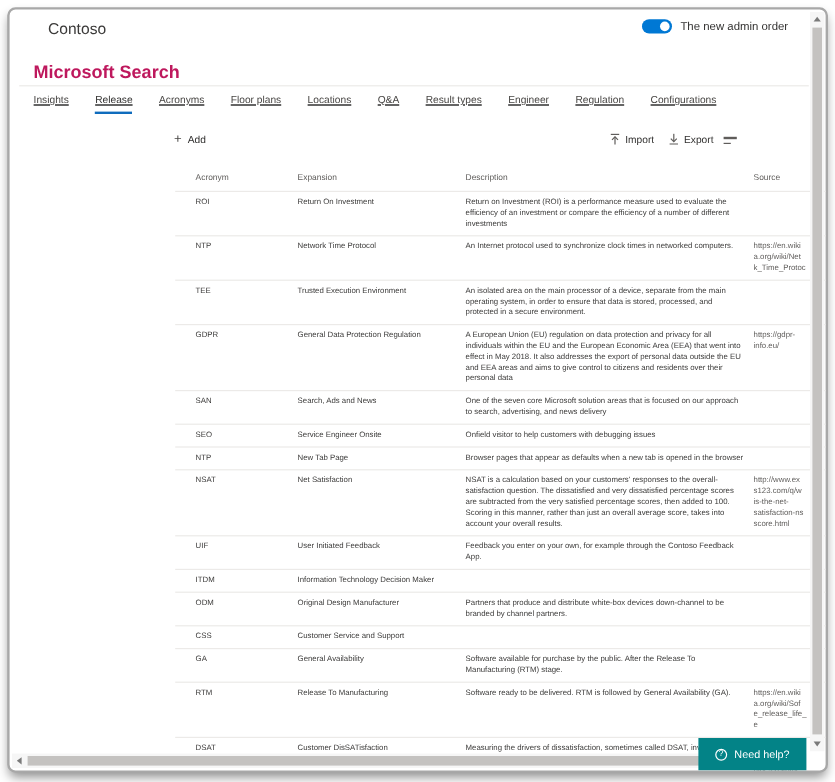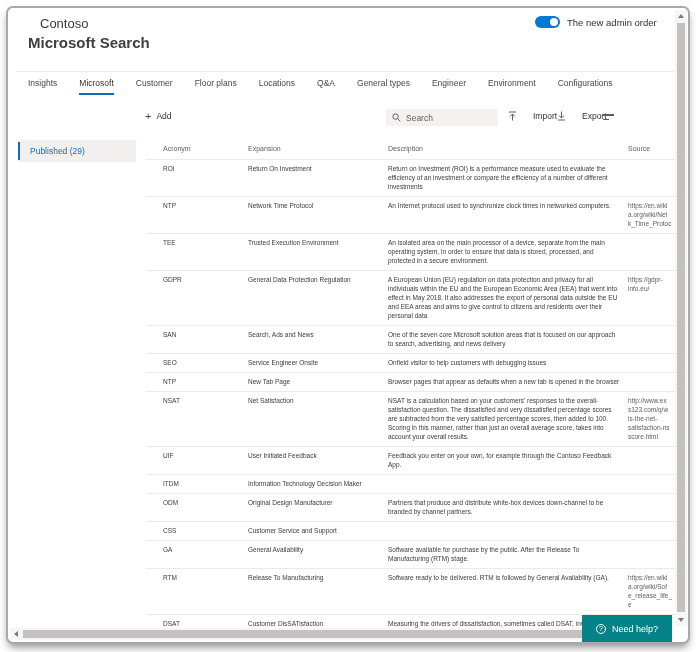--- a/index.html
+++ b/index.html
@@ -8,38 +8,38 @@
   .page { position:relative; width:684px; height:638px; margin:6px 0 0 6px;
           background:#fff; border:2px solid #a8a8a8; border-radius:7px;
           box-shadow:0 5px 9px -2px rgba(0,0,0,0.45); overflow:hidden; }
 
   
   .org { position:absolute; left:20px; top:8px; font-size:13px; color:#3b3a39;margin-left:12px; }
   .toggle-wrap { position:absolute; left:527px; top:8px; display:flex; align-items:center; gap:7px; }
   .toggle { position:relative; width:25px; height:12px; border-radius:7px; background:#0078d4; cursor:pointer; }
   .toggle .knob { position:absolute; right:2px; top:2px; width:8px; height:8px; border-radius:50%; background:#fff; }
   .toggle-label { font-size:9.5px; color:#323130; white-space:nowrap; }
-  .title { position:absolute; left:20px; top:26px; font-size:15px; font-weight:700; color:#404040;text-align:right; }
+  .title { position:absolute; left:20px; top:44px; font-size:15px; font-weight:700; color:#be185d;text-align:right; }
 
   
   .tabs-divider { position:absolute; left:8px; right:14px; top:63px; border-top:1px solid #eceae8; }
-  .tab-bar { position:absolute; left:20px; top:70px; display:flex; gap:22px; }
+  .tab-bar { position:absolute; left:20px; top:70px; display:flex; gap:22px;text-decoration:underline; }
   .tab { font-size:8.5px; color:#484644; padding-bottom:5px; border-bottom:2px solid transparent; cursor:pointer; white-space:nowrap; }
   .tab.active { color:#323130; border-bottom-color:#0f6cbd; }
 
   
   .add-btn { position:absolute; left:137px; top:103px; display:flex; align-items:center; gap:5px;
              font-size:8.5px; color:#323130; cursor:pointer; }
   .plus { font-size:11px; line-height:10px; color:#484644; font-weight:400; }
   .search-box { position:absolute; left:378px; top:101px; width:112px; height:17px; background:#f3f2f1;
                 display:flex; align-items:center; gap:5px; padding:0 6px; }
   .search-box input { border:0; outline:0; background:transparent; font-size:8.5px; color:#323130;
                       width:90px; font-family:"Liberation Sans", sans-serif; }
   .search-box input::placeholder { color:#5f5d5b; opacity:1; }
-  .tool-btn { position:absolute; top:103px; display:flex; align-items:center; gap:16px;
+  .tool-btn { position:absolute; top:103px; display:flex; align-items:center; gap:4px;
               font-size:8.5px; color:#323130; cursor:pointer; }
   .tool-import { left:500px; } .tool-export { left:549px; }
   .filter-btn { position:absolute; left:595px; top:106px; width:12px; height:9px; cursor:pointer; }
   .filter-btn .l1,.filter-btn .l2 { height:1.5px; background:#5f5d5b; margin-bottom:3px; }
   .filter-btn .l1 { width:11px; } .filter-btn .l2 { width:6px; }
 
   
   .sidebar { position:absolute; left:10px; top:132px; width:118px; }
   .side-item { position:relative; height:22px; display:flex; align-items:center; padding-left:12px;
                font-size:8.5px; color:#3b3a39; cursor:pointer; margin-bottom:3px; }
@@ -94,45 +94,36 @@
       <div class="knob"></div>
     </div>
     <div class="toggle-label">The new admin order</div>
   </div>
 
   <div class="title">Microsoft Search</div>
 
   <div class="tabs-divider"></div>
   <div class="tab-bar">
       <div class="tab">Insights</div>
-      <div class="tab active">Microsoft</div>
-      <div class="tab">Customer</div>
+      <div class="tab active">Release</div>
+      <div class="tab">Acronyms</div>
       <div class="tab">Floor plans</div>
       <div class="tab">Locations</div>
       <div class="tab">Q&amp;A</div>
-      <div class="tab">General types</div>
+      <div class="tab">Result types</div>
       <div class="tab">Engineer</div>
-      <div class="tab">Environment</div>
+      <div class="tab">Regulation</div>
       <div class="tab">Configurations</div>
     </div>
 
   <div class="add-btn">
     <span class="plus">+</span>
     <span>Add</span>
   </div>
 
-  <div class="search-box">
-    <span>
-      <svg width="9" height="9" viewBox="0 0 9 9">
-          <circle cx="3.6" cy="3.6" r="2.7" fill="none" stroke="#5f5d5b" stroke-width="1"></circle>
-          <line x1="5.7" y1="5.7" x2="8.3" y2="8.3" stroke="#5f5d5b" stroke-width="1"></line>
-        </svg>
-    </span>
-    <input type="text" placeholder="Search" style="">
-  </div>
 
   <div class="tool-btn tool-import">
     <span>
       <svg width="9" height="10" viewBox="0 0 9 10">
           <line x1="1" y1="1" x2="8" y2="1" stroke="#5f5d5b" stroke-width="1"></line>
           <line x1="4.5" y1="3" x2="4.5" y2="9.5" stroke="#5f5d5b" stroke-width="1"></line>
           <polyline points="2,5.5 4.5,3 7,5.5" fill="none" stroke="#5f5d5b" stroke-width="1"></polyline>
         </svg>
     </span>
     <span>Import</span>
@@ -148,24 +139,20 @@
     </span>
     <span>Export</span>
   </div>
 
   <div class="filter-btn">
     <div class="l1"></div>
       <div class="l2"></div>
   </div>
 
   <div class="sidebar">
-      <div class="side-item selected">
-        <div class="selbar"></div>
-        <div class="">Published (29)</div>
-      </div>
     </div>
 
   <div class="table">
     <div class="thead">
         <div class="c1">Acronym</div>
         <div class="c2">Expansion</div>
         <div class="c3">Description</div>
         <div class="c4">Source</div>
       </div>
     <div>

